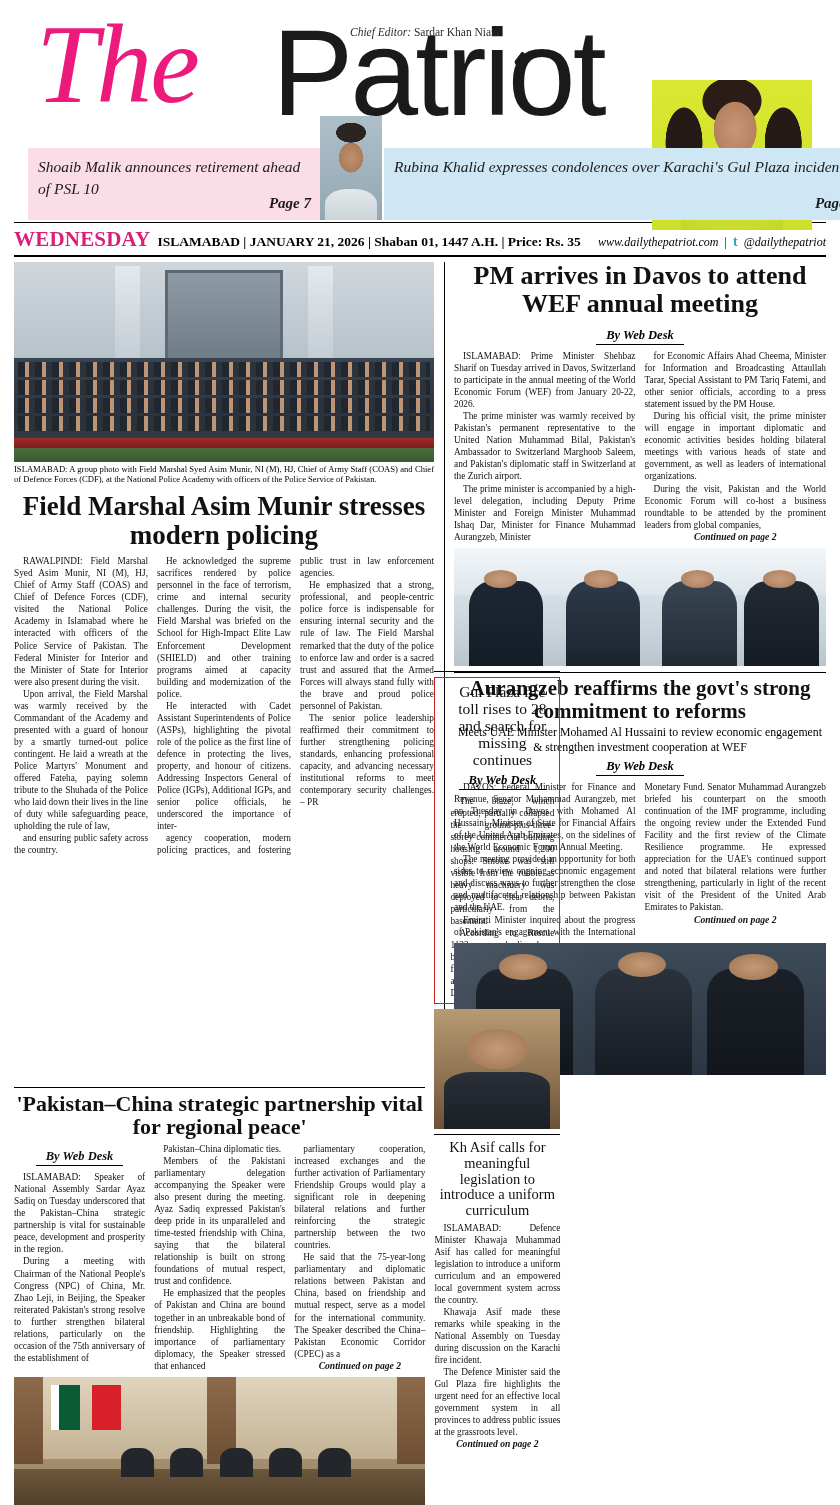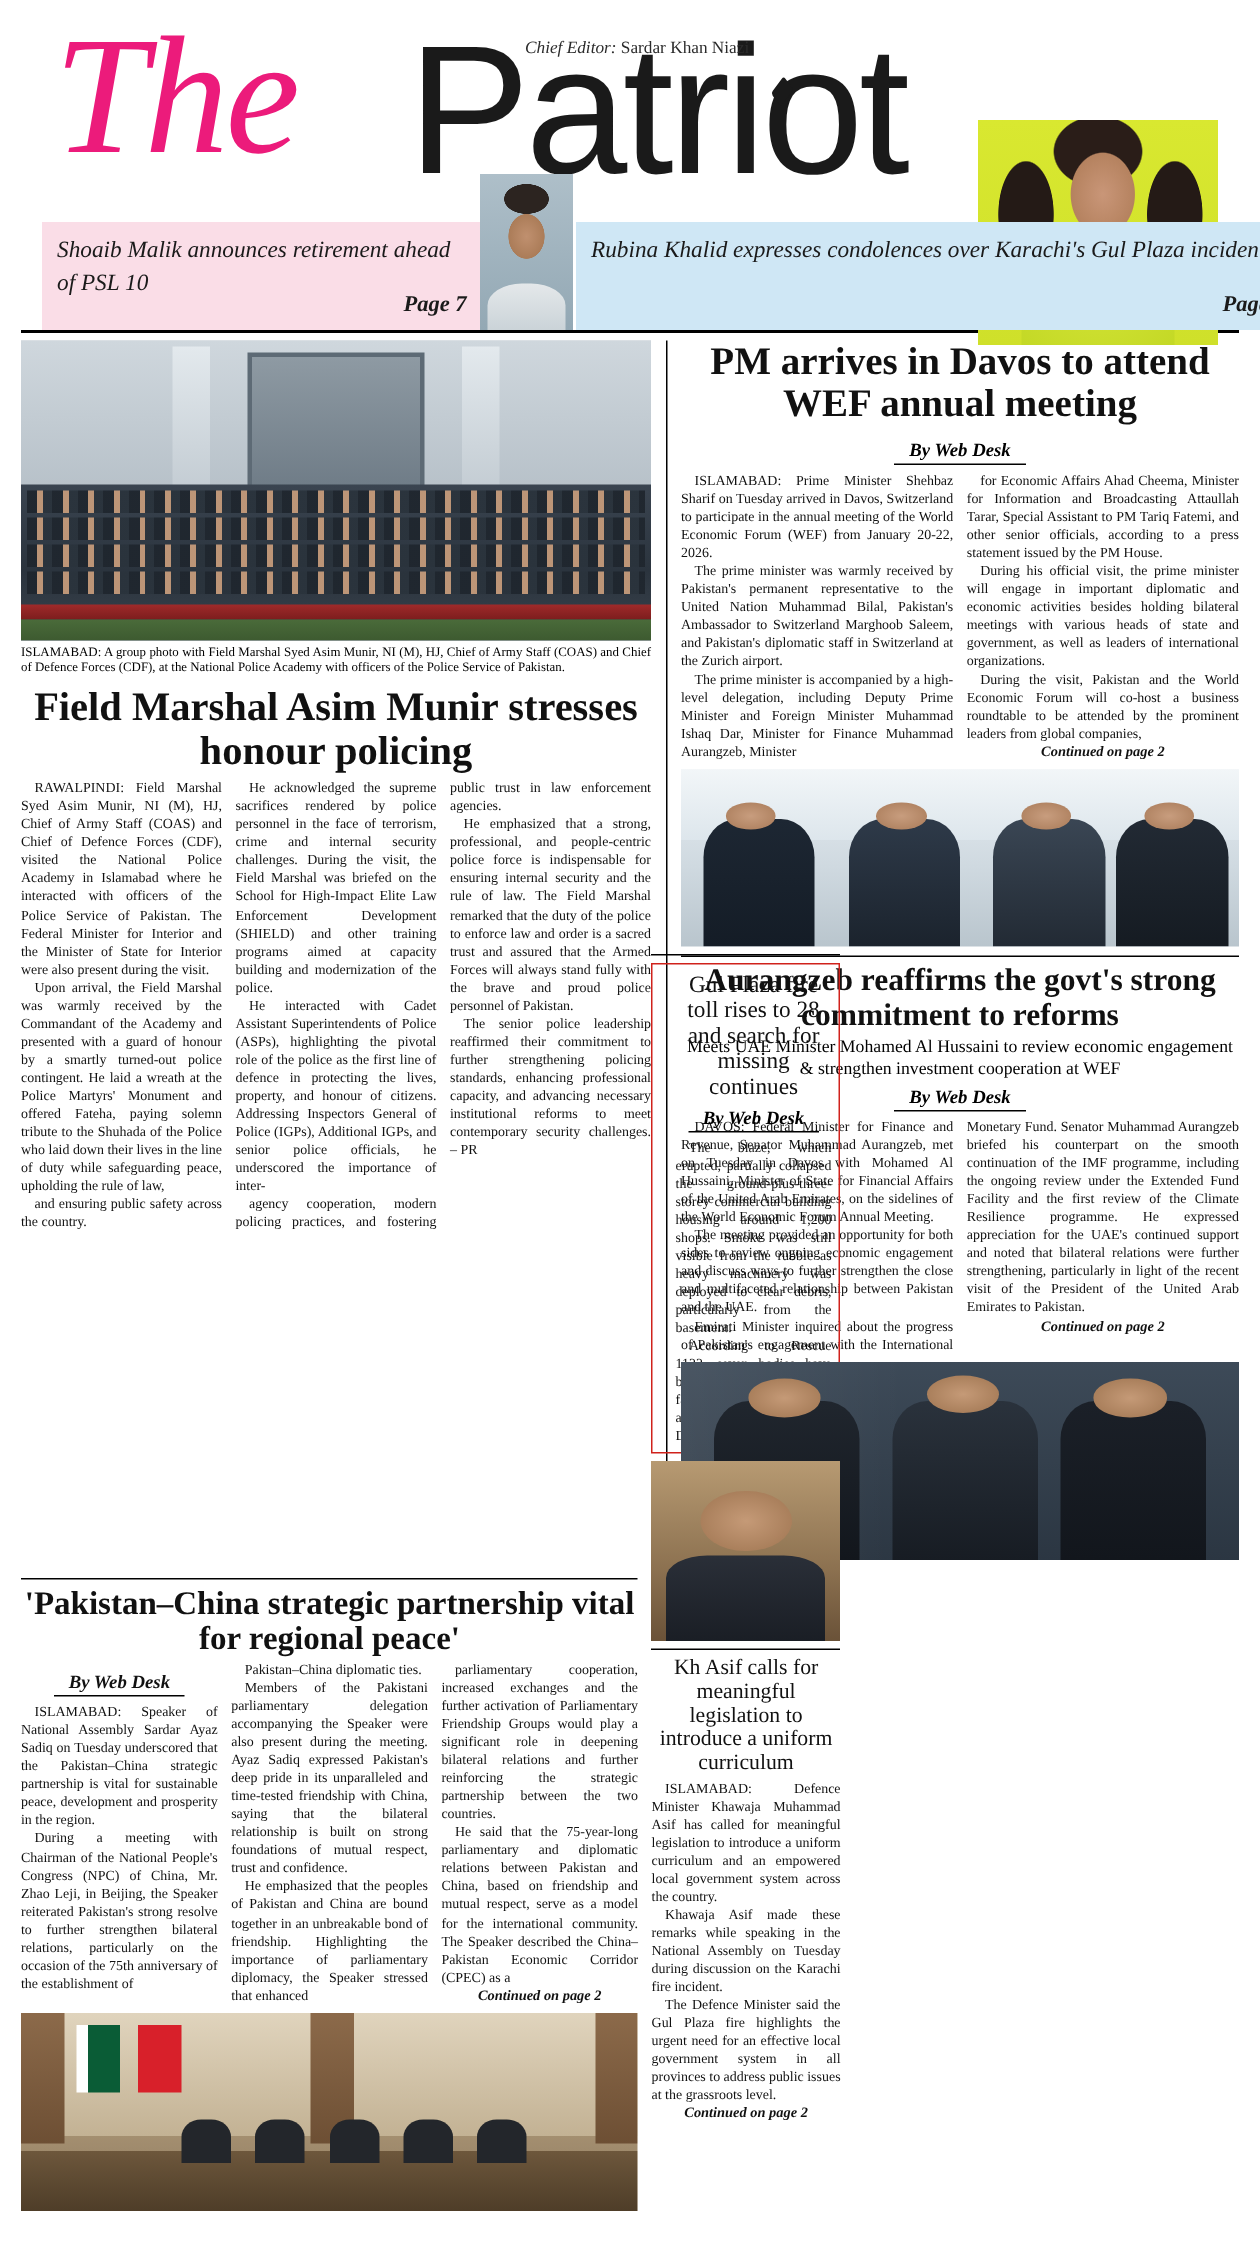--- a/index.html
+++ b/index.html
@@ -286,20 +286,32 @@
       <span>Shoaib Malik announces retirement ahead of PSL 10</span>
       <span class="page-ref">Page 7</span>
     </div>
     <div class="man-photo"></div>
     <div class="teaser teaser-blue">
       <span>Rubina Khalid expresses condolences over Karachi's Gul Plaza incident</span>
       <span class="page-ref">Page 3</span>
     </div>
   </div>
 
+  <div class="dateline-bar">
+    <div class="dateline-left">
+      <span class="dl-day">WEDNESDAY</span>
+      <span class="dl-info">ISLAMABAD | JANUARY 21, 2026 | Shaban 01, 1447 A.H. | Price: Rs. 35</span>
+    </div>
+    <div class="dateline-right">
+      <span class="dl-url">www.dailythepatriot.com</span>
+      <span>|</span>
+      <span class="tw-icon">t</span>
+      <span class="dl-handle">@dailythepatriot</span>
+    </div>
+  </div>
   <div class="rule-thick"></div>
 
   <div class="top-wrap">
 
     <div class="top-left">
       <div class="police-photo">
         <div class="bldg"></div>
         <div class="col-l"></div>
           <div class="col-r"></div>
         <div class="gate"></div>
@@ -307,21 +319,21 @@
           <div class="rowline" style="top:4px"></div>
           <div class="rowline" style="top:22px"></div>
           <div class="rowline" style="top:40px"></div>
           <div class="rowline" style="top:58px"></div>
         </div>
         <div class="redcarpet"></div>
         <div class="green-strip"></div>
       </div>
       <div class="photo-cap">ISLAMABAD: A group photo with Field Marshal Syed Asim Munir, NI (M), HJ, Chief of Army Staff (COAS) and Chief of Defence Forces (CDF), at the National Police Academy with officers of the Police Service of Pakistan.</div>
 
-      <div class="headline" style="font-size:27px; margin:7px 0 5px 0;">Field Marshal Asim Munir stresses honour policing</div>
+      <div class="headline" style="font-size:27px; margin:7px 0 5px 0;">Field Marshal Asim Munir stresses modern policing</div>
 
       <div class="three-col body-txt">
         <p>RAWALPINDI: Field Marshal Syed Asim Munir, NI (M), HJ, Chief of Army Staff (COAS) and Chief of Defence Forces (CDF), visited the National Police Academy in Islamabad where he interacted with officers of the Police Service of Pakistan. The Federal Minister for Interior and the Minister of State for Interior were also present during the visit.</p>
         <p>Upon arrival, the Field Marshal was warmly received by the Commandant of the Academy and presented with a guard of honour by a smartly turned-out police contingent. He laid a wreath at the Police Martyrs' Monument and offered Fateha, paying solemn tribute to the Shuhada of the Police who laid down their lives in the line of duty while safeguarding peace, upholding the rule of law,</p>
         <p>and ensuring public safety across the country.</p>
         <p>He acknowledged the supreme sacrifices rendered by police personnel in the face of terrorism, crime and internal security challenges. During the visit, the Field Marshal was briefed on the School for High-Impact Elite Law Enforcement Development (SHIELD) and other training programs aimed at capacity building and modernization of the police.</p>
         <p>He interacted with Cadet Assistant Superintendents of Police (ASPs), highlighting the pivotal role of the police as the first line of defence in protecting the lives, property, and honour of citizens. Addressing Inspectors General of Police (IGPs), Additional IGPs, and senior police officials, he underscored the importance of inter-</p>
         <p>agency cooperation, modern policing practices, and fostering public trust in law enforcement agencies.</p>
         <p>He emphasized that a strong, professional, and people-centric police force is indispensable for ensuring internal security and the rule of law. The Field Marshal remarked that the duty of the police to enforce law and order is a sacred trust and assured that the Armed Forces will always stand fully with the brave and proud police personnel of Pakistan.</p>
         <p>The senior police leadership reaffirmed their commitment to further strengthening policing standards, enhancing professional capacity, and advancing necessary institutional reforms to meet contemporary security challenges. – PR</p>

